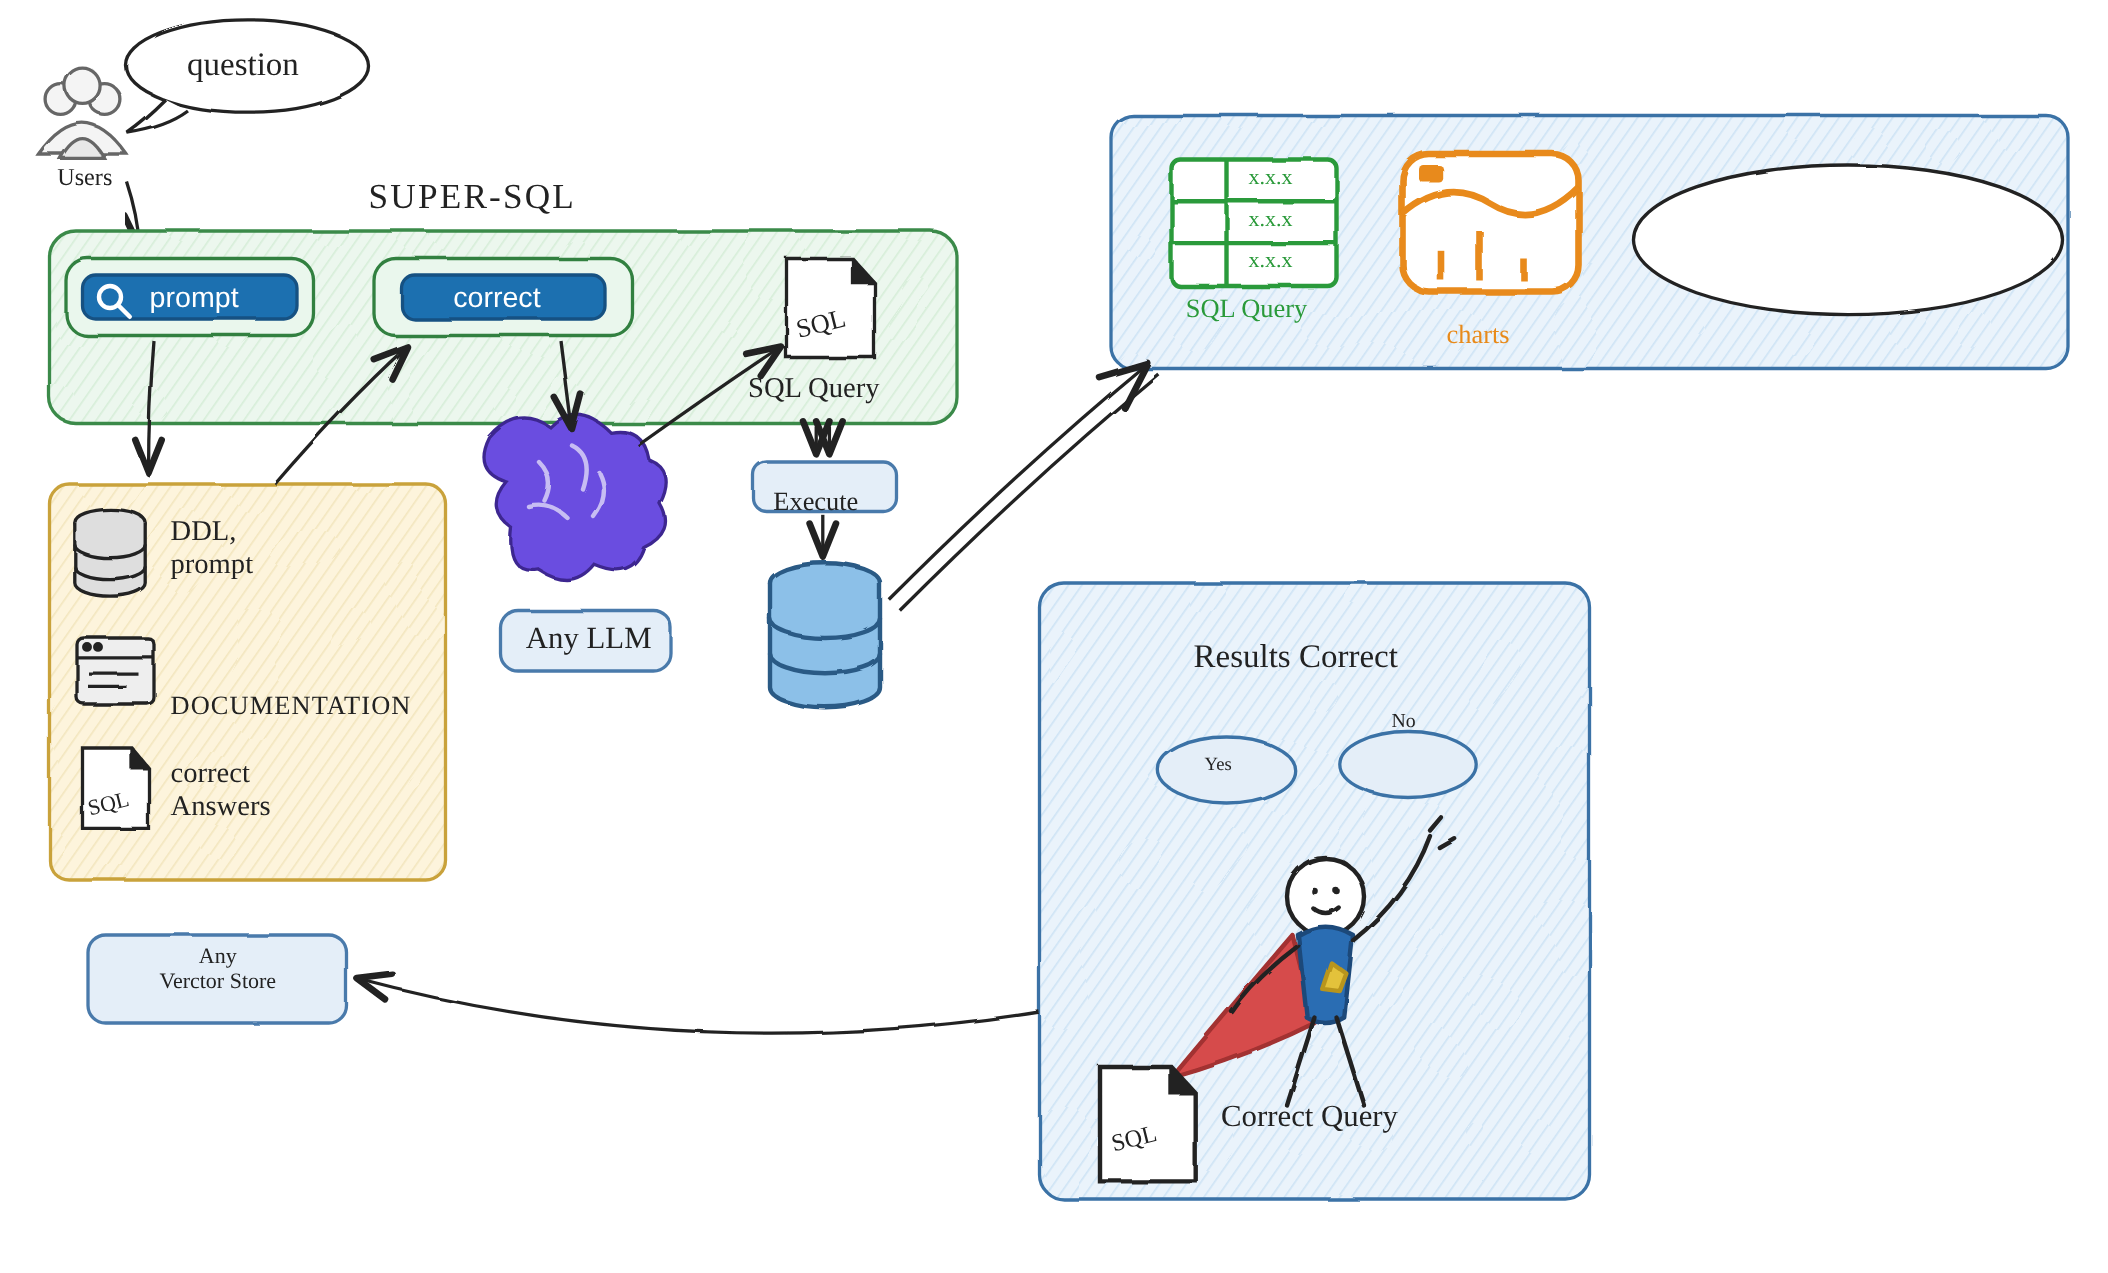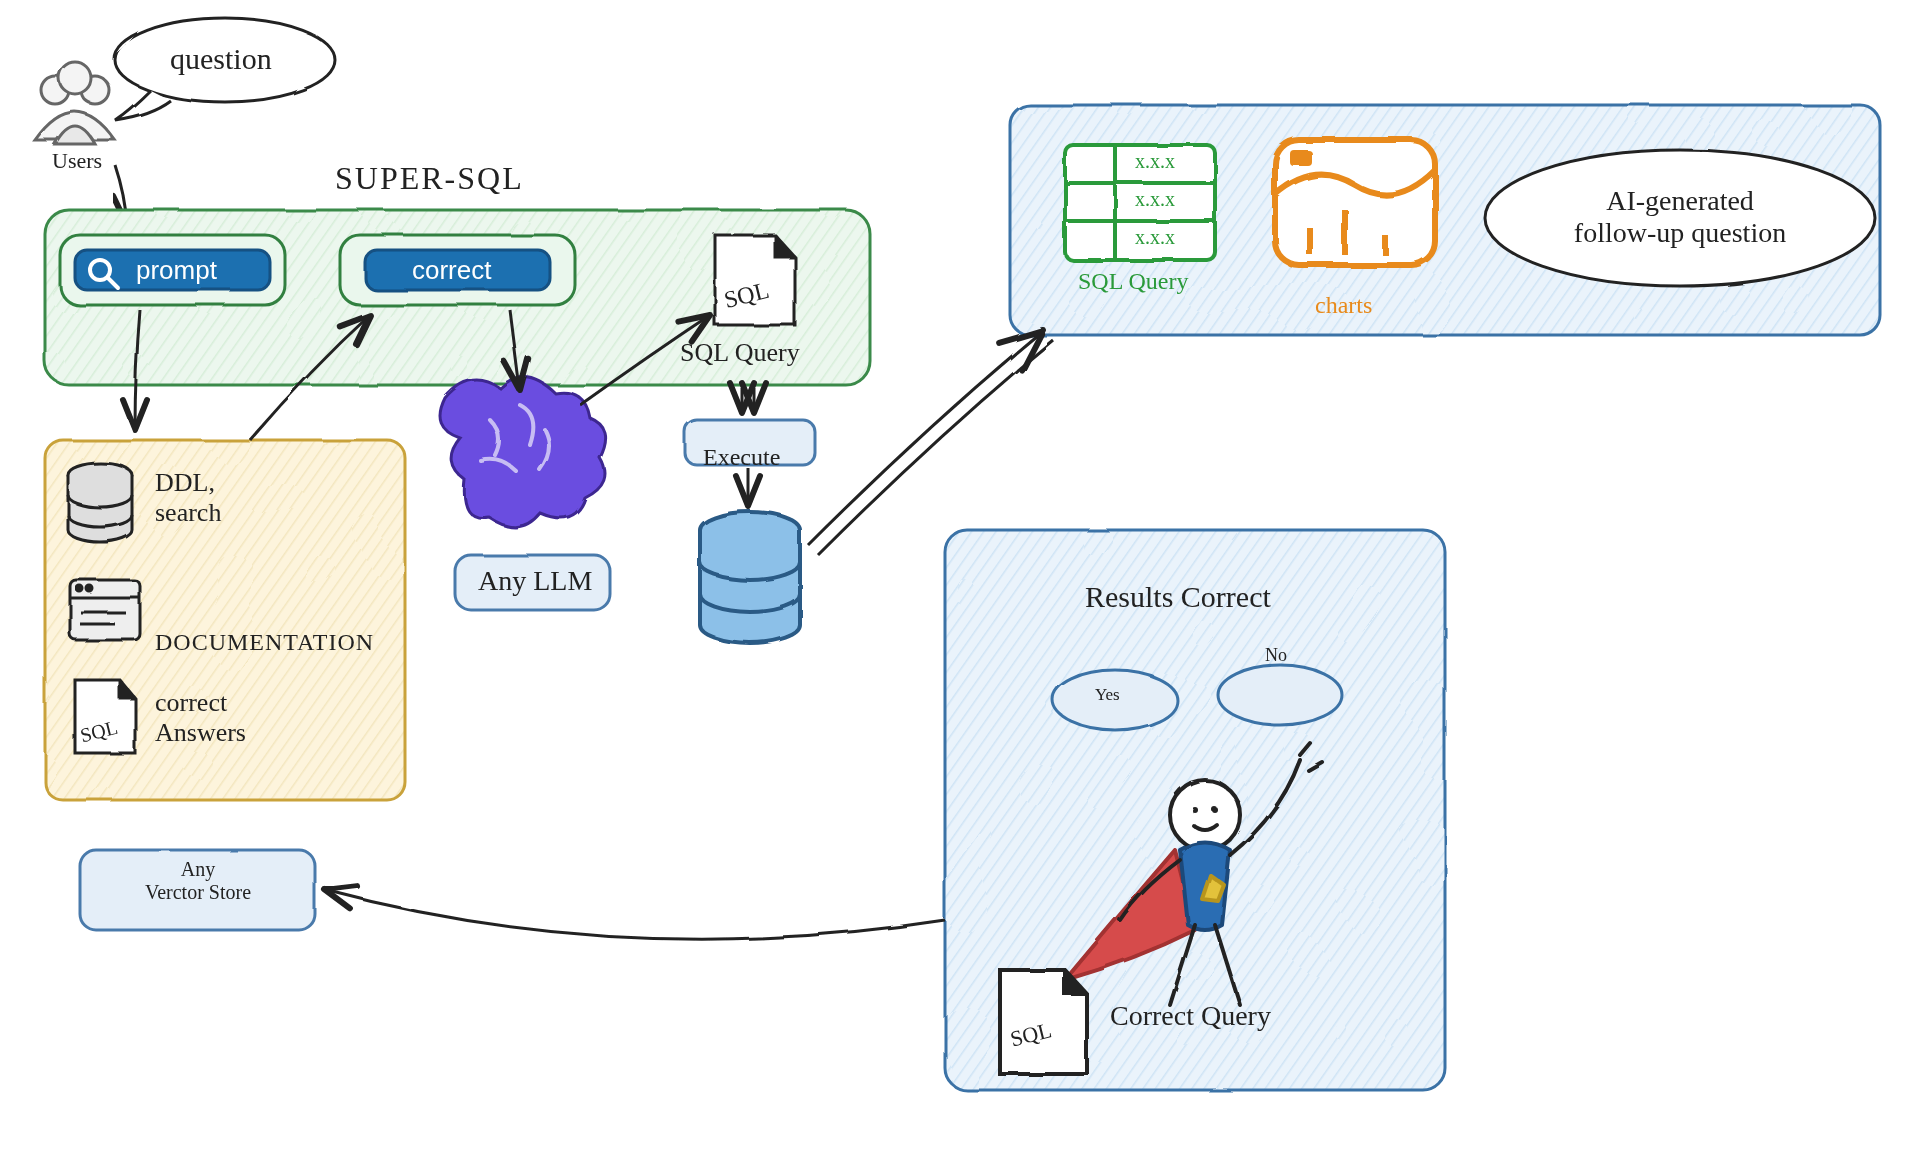--- a/index.html
+++ b/index.html
@@ -266,38 +266,36 @@
 <div class="label" style="left:412px; top:256px; font-size:26px; color:#fff;">correct</div>
 
 <div class="label handwritten" style="left:724px; top:282px; font-size:24px; transform:rotate(-14deg);">SQL</div>
 <div class="label handwritten" style="left:680px; top:338px; font-size:26px;">SQL Query</div>
 
 <div class="label handwritten" style="left:703px; top:444px; font-size:24px;">Execute</div>
 
 <div class="label handwritten" style="left:478px; top:565px; font-size:28px;">Any LLM</div>
 
 <div class="label handwritten" style="left:155px; top:468px; font-size:26px;">DDL,
-search</div>
+prompt</div>
 <div class="label handwritten" style="left:155px; top:629px; font-size:24px; letter-spacing:1px;">DOCUMENTATION</div>
 <div class="label handwritten" style="left:155px; top:688px; font-size:26px;">correct
 Answers</div>
 <div class="label handwritten" style="left:80px; top:720px; font-size:20px; transform:rotate(-14deg);">SQL</div>
 
 <div class="label handwritten" style="left:108px; top:858px; font-size:20px; text-align:center; width:180px;">Any
 Verctor Store</div>
 
 <div class="label handwritten" style="left:1135px; top:150px; font-size:20px; color:#2a9a3a;">x.x.x</div>
 <div class="label handwritten" style="left:1135px; top:188px; font-size:20px; color:#2a9a3a;">x.x.x</div>
 <div class="label handwritten" style="left:1135px; top:226px; font-size:20px; color:#2a9a3a;">x.x.x</div>
 
 <div class="label handwritten" style="left:1078px; top:268px; font-size:24px; color:#2a9a3a;">SQL Query</div>
 <div class="label handwritten" style="left:1315px; top:268px; font-size:24px; color:#e88a1a;margin-top:24px;">charts</div>
 
-<div class="label handwritten" style="left:1560px; top:185px; font-size:28px; text-align:center; width:240px;">AI-generated
-follow-up question</div>
 
 <div class="label handwritten" style="left:1085px; top:580px; font-size:30px;">Results Correct</div>
 <div class="label handwritten" style="left:1095px; top:685px; font-size:17px;">Yes</div>
 <div class="label handwritten" style="left:1265px; top:645px; font-size:18px;">No</div>
 
 <div class="label handwritten" style="left:1010px; top:1022px; font-size:22px; transform:rotate(-14deg);">SQL</div>
 <div class="label handwritten" style="left:1110px; top:1000px; font-size:28px;">Correct Query</div>
 
 </div>
 

